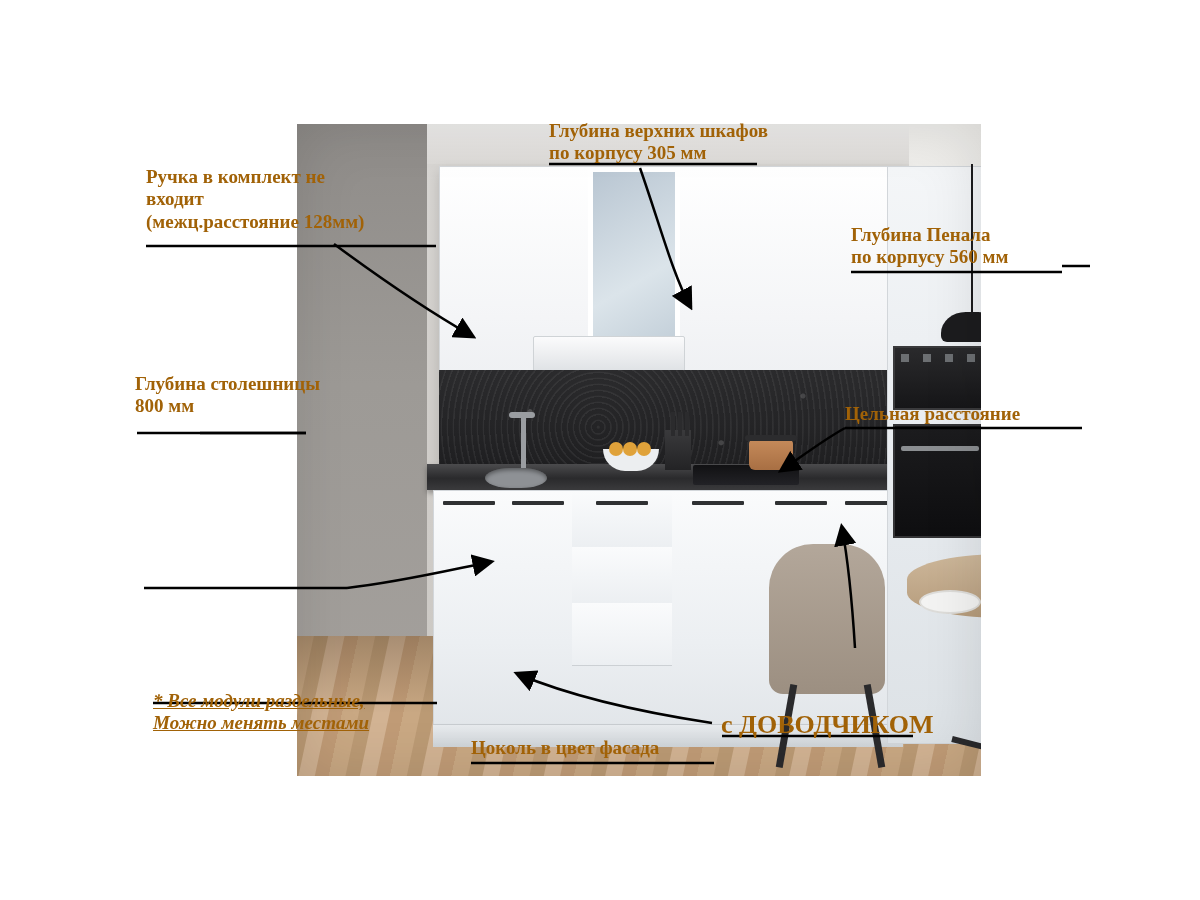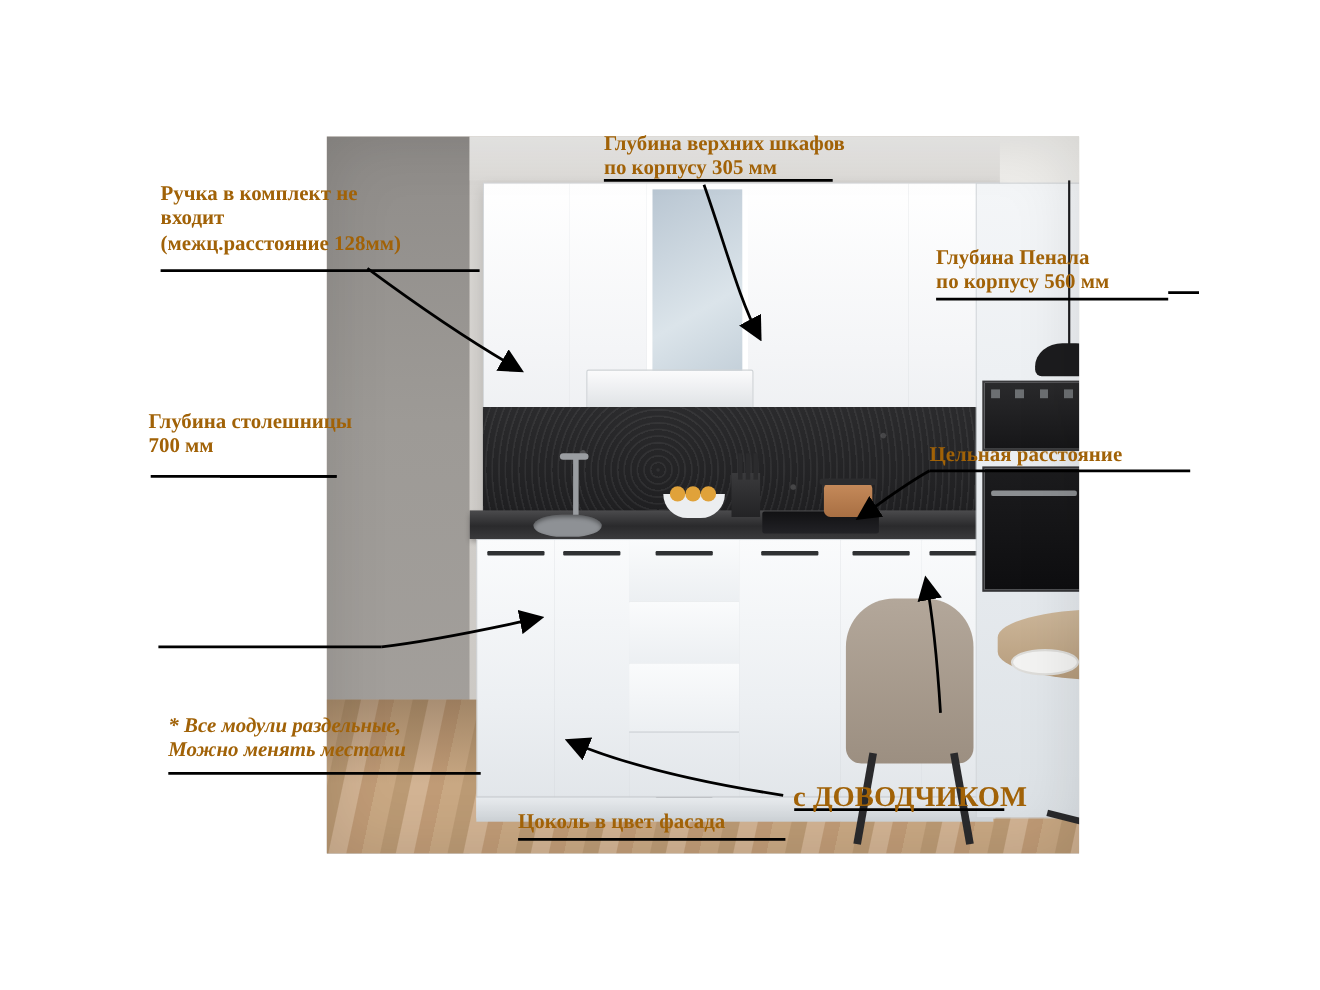--- a/index.html
+++ b/index.html
@@ -398,20 +398,20 @@
   </svg>
 
   <div class="ann" style="left:549px; top:120px;">Глубина верхних шкафов
  по корпусу 305 мм</div>
   <div class="ann" style="left:146px; top:166px;">Ручка в комплект не
 входит
 (межц.расстояние 128мм)</div>
   <div class="ann" style="left:851px; top:224px;">Глубина Пенала
 по корпусу 560 мм</div>
   <div class="ann" style="left:135px; top:373px;">Глубина столешницы
-  700 мм</div>
+  800 мм</div>
   <div class="ann" style="left:845px; top:403px;">Цельная расстояние</div>
-  <div class="ann italic" style="left:153px; top:649px;">* Все модули раздельные,
+  <div class="ann italic" style="left:153px; top:690px;text-decoration:underline;">* Все модули раздельные,
  Можно менять местами</div>
   <div class="ann big" style="left:721px; top:710px;">с ДОВОДЧИКОМ</div>
   <div class="ann" style="left:471px; top:737px;">Цоколь в цвет фасада</div>
 
 </div>
 
 </body></html>

